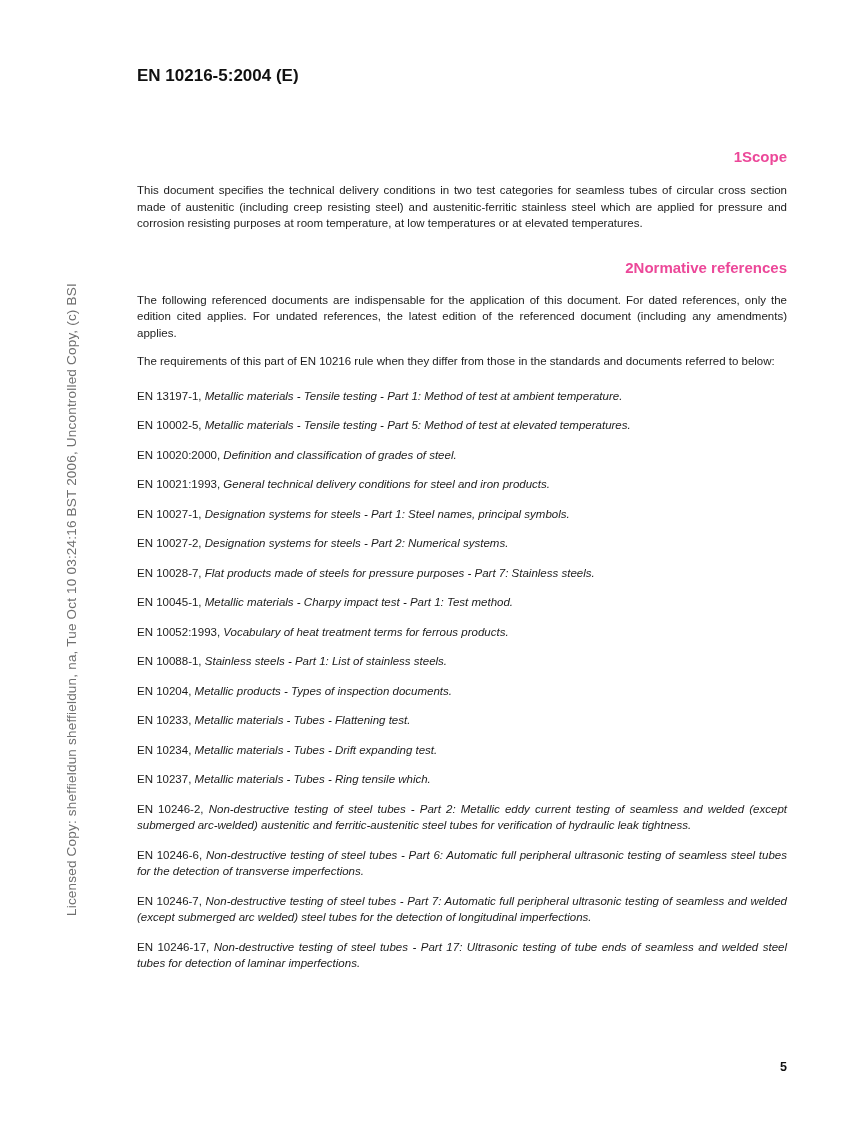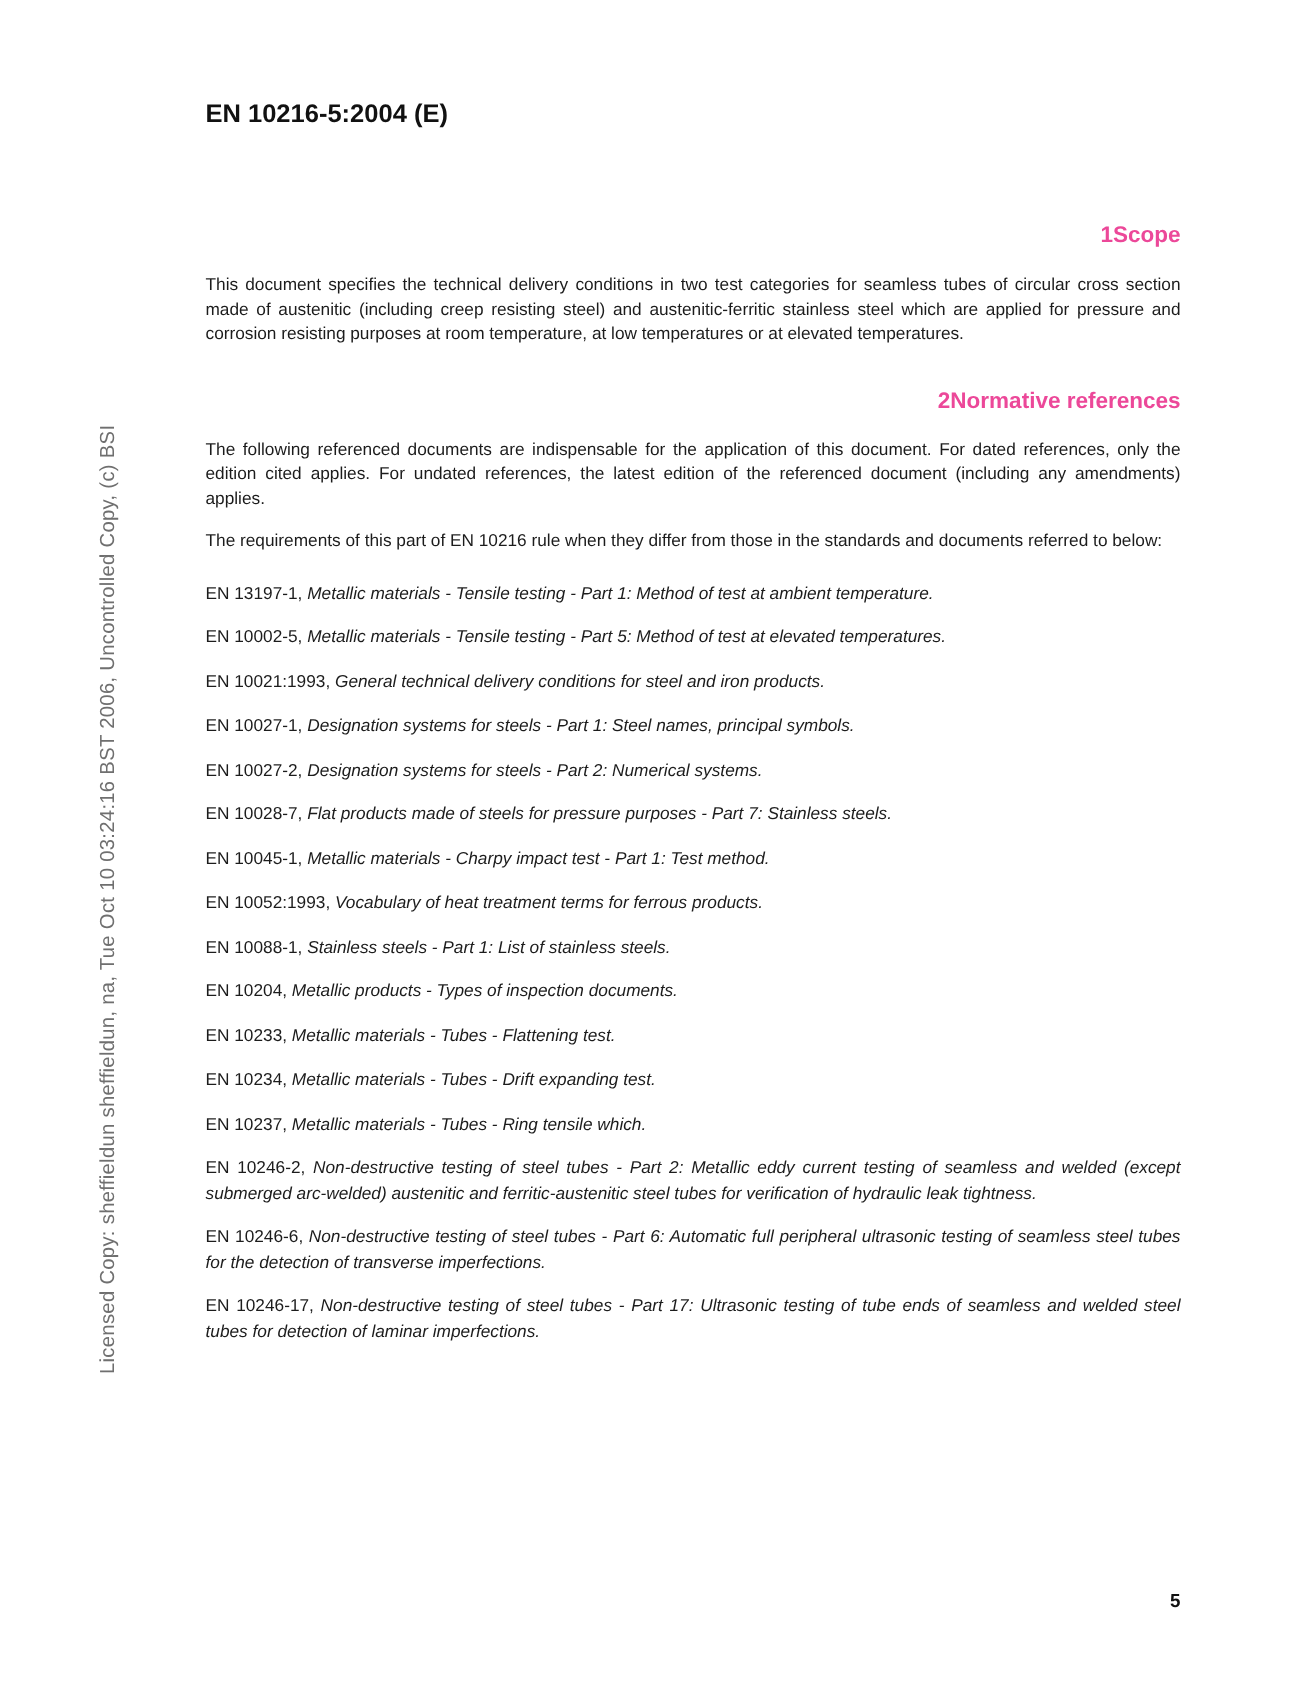--- a/index.html
+++ b/index.html
@@ -91,20 +91,21 @@
 
     <p class="para">The following referenced documents are indispensable for the application of this document. For dated references, only the edition cited applies. For undated references, the latest edition of the referenced document (including any amendments) applies.</p>
 
     <p class="para lead-in">The requirements of this part of EN 10216 rule when they differ from those in the standards and documents referred to below:</p>
 
     <div id="reference-list">
   <p class="ref"><span class="ref-code">EN 13197-1,</span> <span class="ref-title">Metallic materials - Tensile testing - Part 1: Method of test at ambient temperature.</span></p>
 
   <p class="ref"><span class="ref-code">EN 10002-5,</span> <span class="ref-title">Metallic materials - Tensile testing - Part 5: Method of test at elevated temperatures.</span></p>
 
+  <p class="ref"><span class="ref-code">EN 10020:2000,</span> <span class="ref-title">Definition and classification of grades of steel.</span></p>
 
   <p class="ref"><span class="ref-code">EN 10021:1993,</span> <span class="ref-title">General technical delivery conditions for steel and iron products.</span></p>
 
   <p class="ref"><span class="ref-code">EN 10027-1,</span> <span class="ref-title">Designation systems for steels - Part 1: Steel names, principal symbols.</span></p>
 
   <p class="ref"><span class="ref-code">EN 10027-2,</span> <span class="ref-title">Designation systems for steels - Part 2: Numerical systems.</span></p>
 
   <p class="ref"><span class="ref-code">EN 10028-7,</span> <span class="ref-title">Flat products made of steels for pressure purposes - Part 7: Stainless steels.</span></p>
 
   <p class="ref"><span class="ref-code">EN 10045-1,</span> <span class="ref-title">Metallic materials - Charpy impact test - Part 1: Test method.</span></p>
@@ -119,20 +120,21 @@
 
   <p class="ref"><span class="ref-code">EN 10234,</span> <span class="ref-title">Metallic materials - Tubes - Drift expanding test.</span></p>
 
 
   <p class="ref"><span class="ref-code">EN 10237,</span> <span class="ref-title">Metallic materials - Tubes - Ring tensile which.</span></p>
 
   <p class="ref"><span class="ref-code">EN 10246-2,</span> <span class="ref-title">Non-destructive testing of steel tubes - Part 2: Metallic eddy current testing of seamless and welded (except submerged arc-welded) austenitic and ferritic-austenitic steel tubes for verification of hydraulic leak tightness.</span></p>
 
   <p class="ref"><span class="ref-code">EN 10246-6,</span> <span class="ref-title">Non-destructive testing of steel tubes - Part 6: Automatic full peripheral ultrasonic testing of seamless steel tubes for the detection of transverse imperfections.</span></p>
 
+  <p class="ref"><span class="ref-code">EN 10246-7,</span> <span class="ref-title">Non-destructive testing of steel tubes - Part 7: Automatic full peripheral ultrasonic testing of seamless and welded (except submerged arc welded) steel tubes for the detection of longitudinal imperfections.</span></p>
 
   <p class="ref"><span class="ref-code">EN 10246-17,</span> <span class="ref-title">Non-destructive testing of steel tubes - Part 17: Ultrasonic testing of tube ends of seamless and welded steel tubes for detection of laminar imperfections.</span></p>
 </div>
 
   </main>
 
   <div class="page-number">5</div>
 
 </div>
 

